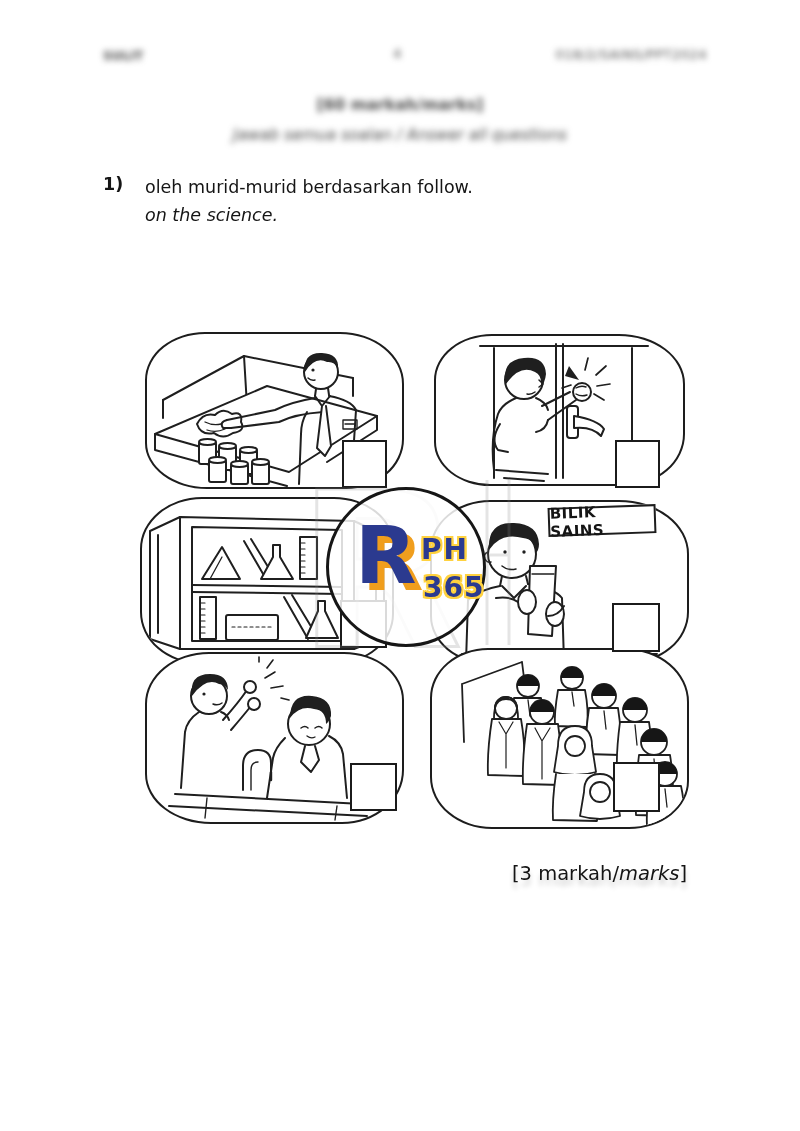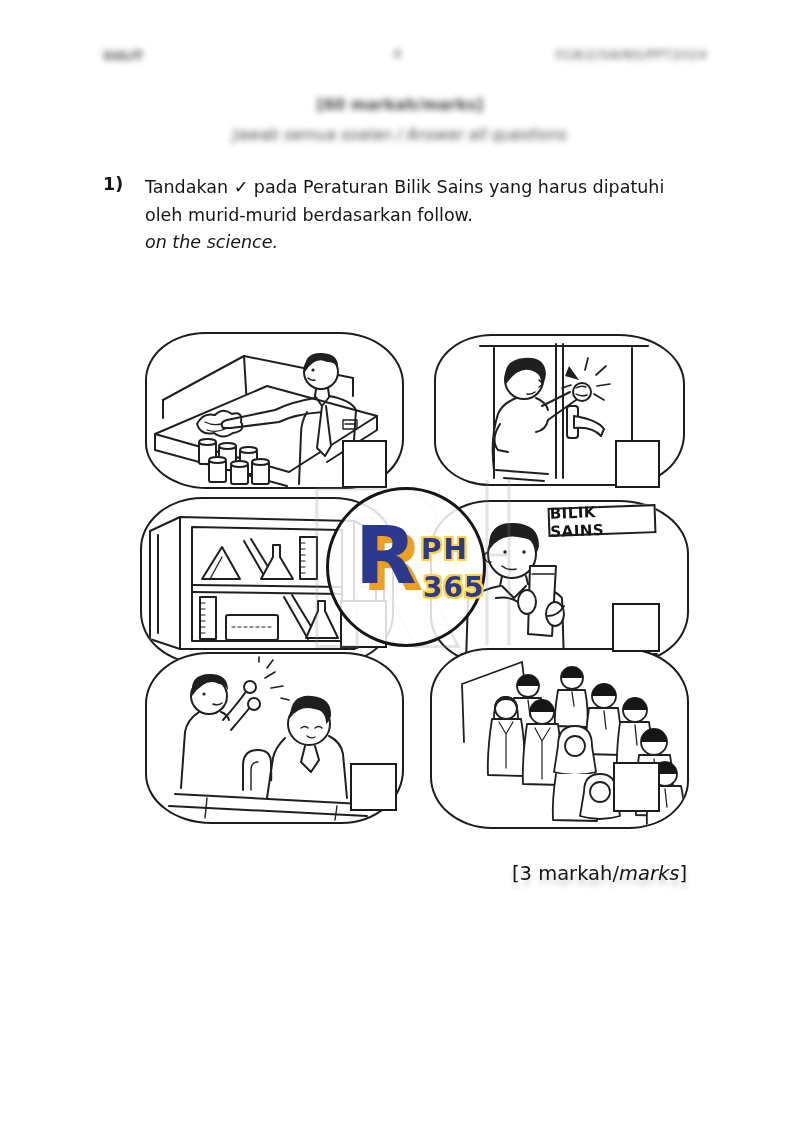--- a/index.html
+++ b/index.html
@@ -54,21 +54,20 @@
 <div class="page">
 
   <div class="hdr-left blur">SULIT</div>
   <div class="hdr-center blur">4</div>
   <div class="hdr-right blur">018/2/SAINS/PPT2024</div>
   <div class="hdr-marks blur">[60 markah/marks]</div>
   <div class="hdr-instr blur">Jawab semua soalan / Answer all questions</div>
 
   <div class="q-num">1)</div>
   <div class="q-text">
-    <span class="q-line">Tandakan ✓  pada Peraturan Bilik Sains yang harus dipatuhi</span>
     <span class="q-line">oleh murid-murid berdasarkan follow.</span>
     <span class="q-line q-it">on the science.</span>
   </div>
 
   <div class="frame f1">
     <svg viewBox="0 0 255 153">
       <g stroke="#1f1f1f" stroke-width="2" fill="none" stroke-linecap="round" stroke-linejoin="round">
         <path d="M16,66 L97,22 L206,44"></path>
           <path d="M97,22 L100,72"></path>
         <path d="M16,66 L16,84"></path>

